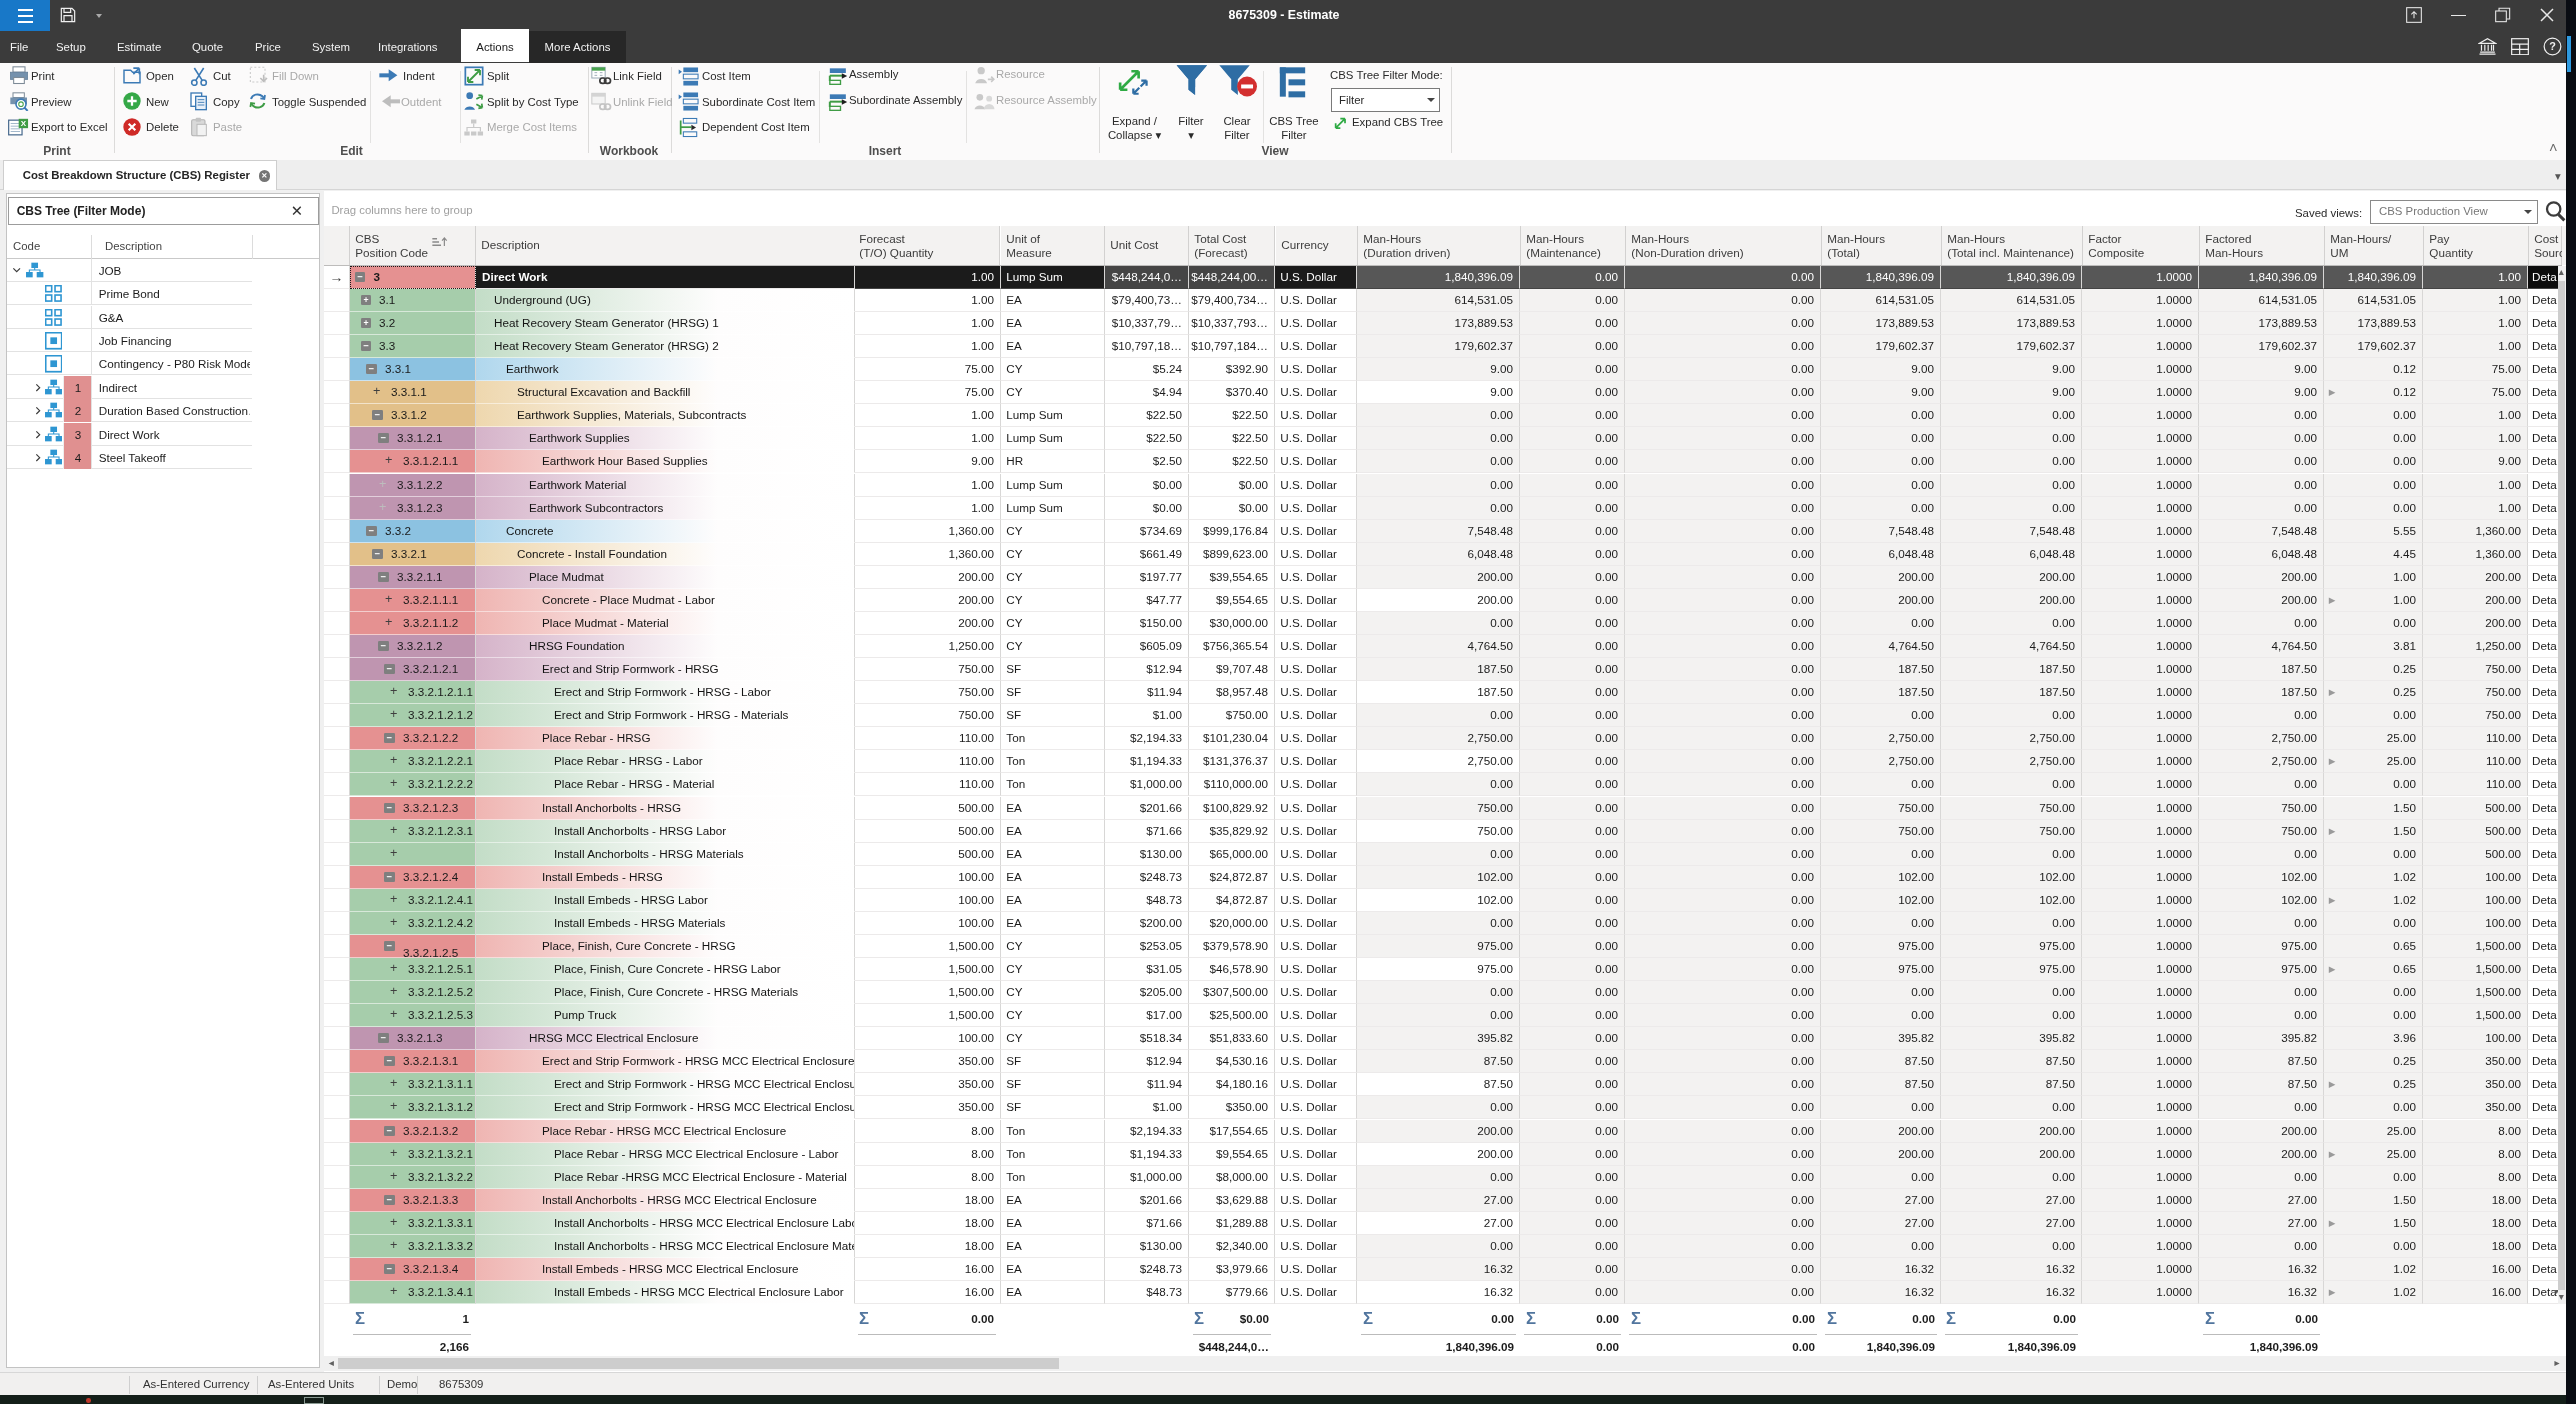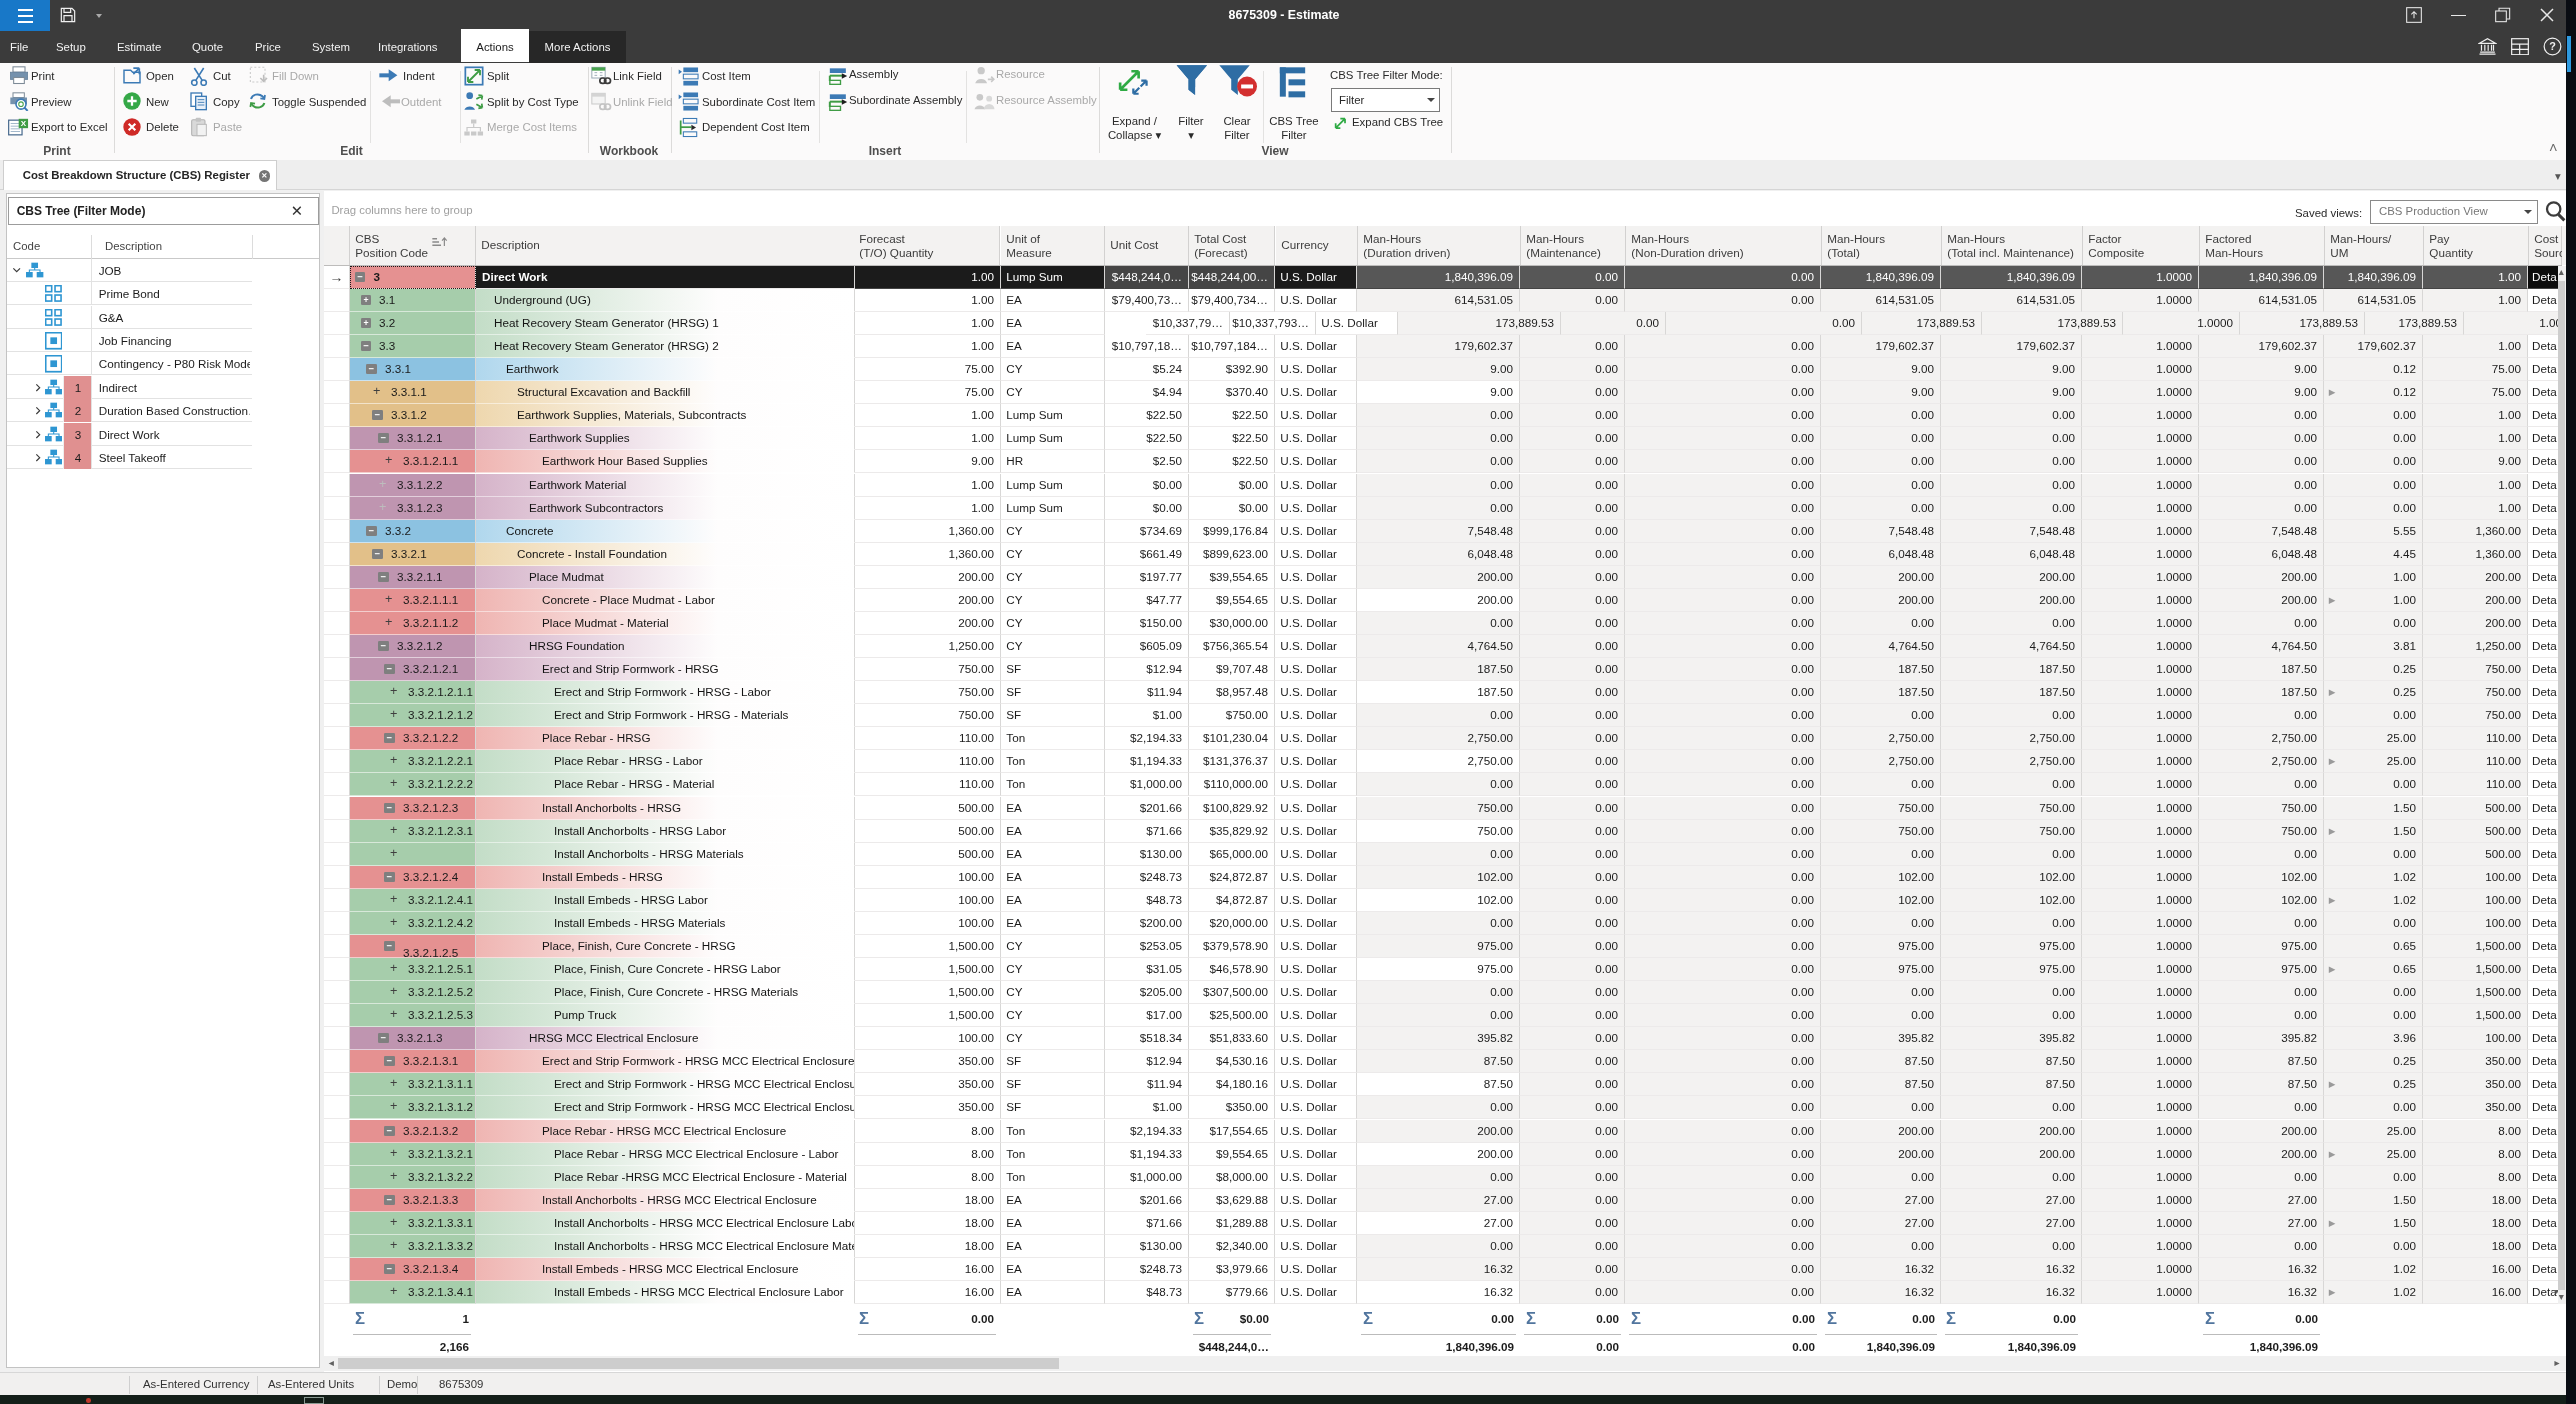--- a/index.html
+++ b/index.html
@@ -523,21 +523,21 @@
       </div>
       <div class="row" style="top:121px">
         <div class="c " style="width:26px;background:#fff;"></div>
         <div class="c " style="width:126px;background:#a6cdab;position:relative;border-bottom:0.7px solid rgba(255,255,255,.55);">
           <span style="position:absolute;left:10.7px;top:5.7px;width:10.7px;height:10.7px;background:#7f7f7f;border-radius:1.3px;color:#fff;font-size:8.7px;font-weight:bold;line-height:10.4px;text-align:center">+</span>
           <span style="position:absolute;left:29px;top:0;color:#1a1a1a">3.2</span>
         </div>
         <div class="c " style="width:379px;padding-left:18px;background:linear-gradient(90deg,#c3ddc7 0%,#fefdfd 64%,#fff 100%);border-bottom:0.7px solid rgba(255,255,255,.5);color:#141414;">Heat Recovery Steam Generator (HRSG) 1</div>
         <div class="c n " style="width:146px;">1.00</div>
         <div class="c  " style="width:104px;"><span style="padding-left:5.3px">EA</span></div>
-        <div class="c n " style="width:84px;margin-left:41px;">$10,337,79…</div>
+        <div class="c n " style="width:84px;">$10,337,79…</div>
         <div class="c n " style="width:86px;">$10,337,793…</div>
         <div class="c  " style="width:82px;"><span style="padding-left:5.3px">U.S. Dollar</span></div>
         <div class="c n bgg" style="width:163px;">173,889.53</div>
         <div class="c n bgg" style="width:105px;">0.00</div>
         <div class="c n bgg" style="width:196px;">0.00</div>
         <div class="c n bgg" style="width:120px;">173,889.53</div>
         <div class="c n bgg" style="width:141px;">173,889.53</div>
         <div class="c n bgg" style="width:117px;">1.0000</div>
         <div class="c n bgg" style="width:125px;">173,889.53</div>
         <div class="c n bgg" style="width:99px;position:relative;">173,889.53</div>

